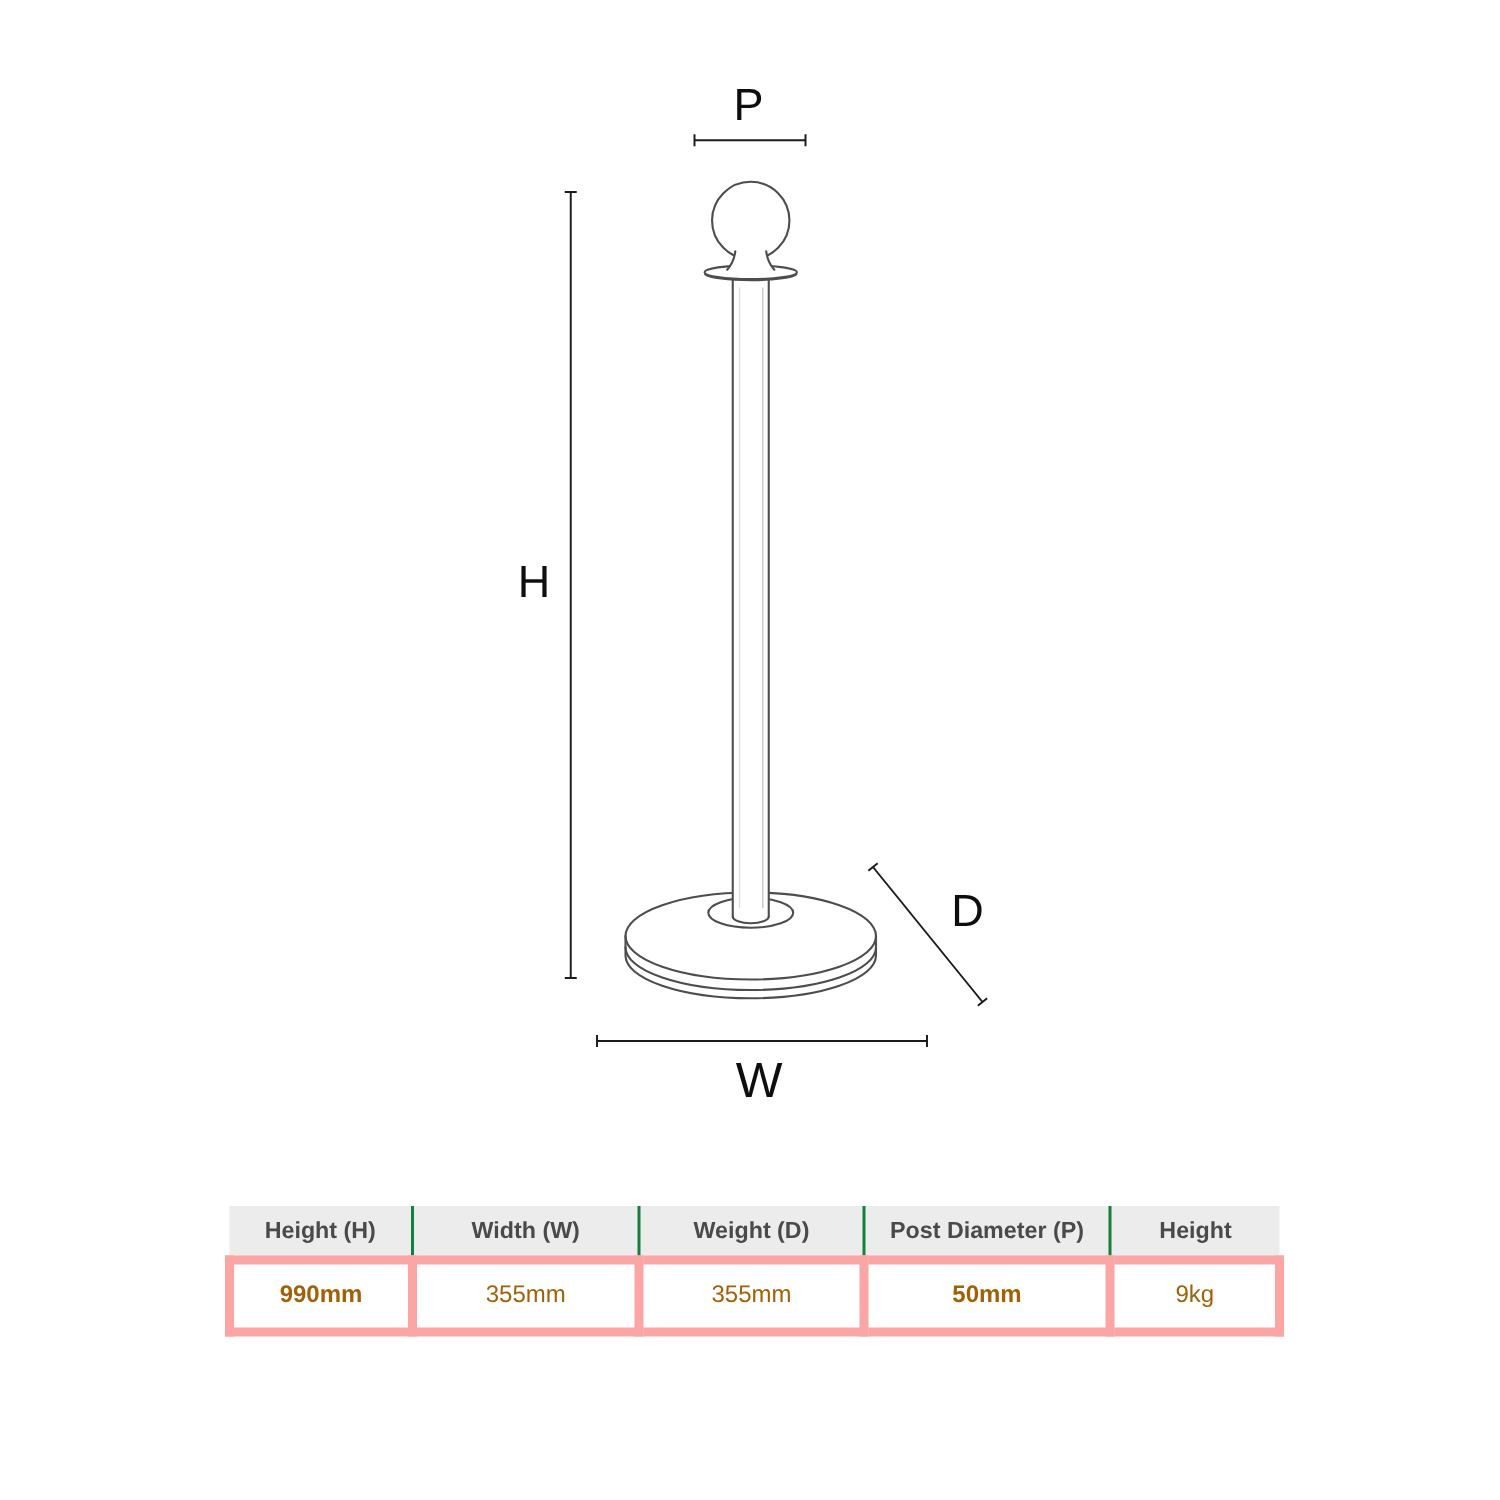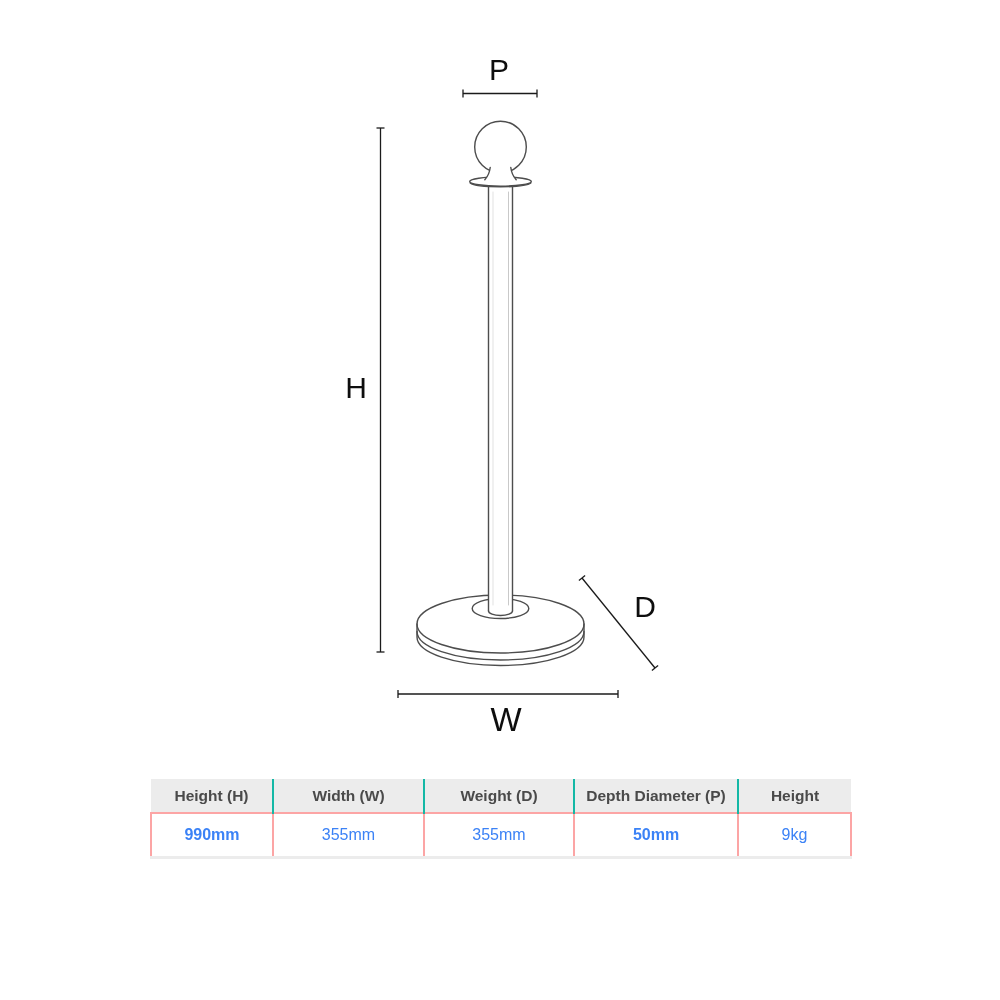--- a/index.html
+++ b/index.html
@@ -41,50 +41,50 @@
     font-family: "Liberation Sans", sans-serif;
     font-size: 30px;
     font-weight: 400;
     fill: #0e0e0e;
   }
   .dim-label-w { font-size: 33px; }
   
   .spec-table-wrap {
     position: absolute;
     left: 150px;
-    top: 779px;
+    top: 804px;
     width: 700px;
   }
   .spec-table-wrap table {
     width: 100%;
     border-collapse: collapse;
     table-layout: fixed;
     border-bottom: 3px solid #ececec;
   }
   .spec-table-wrap th {
     background: #ececec;
     height: 33px;
     font-size: 15.5px;
     font-weight: 700;
     color: #4a4a4a;
     text-align: center;
     vertical-align: middle;
-    border-left: 2px solid #14b8a6;
+    border-left: 2px solid #15803d;
     padding: 0;
   }
   .spec-table-wrap th:first-child { border-left: none; }
   .spec-table-wrap td {
     background: #ffffff;
     height: 42px;
     font-size: 16px;
     font-weight: 400;
-    color: #3b82f6;
+    color: #a16207;
     text-align: center;
     vertical-align: middle;
-    border: 2px solid #fca5a5;
+    border: 6px solid #fca5a5;
     padding: 0;
   }
   .spec-table-wrap td.strong { font-weight: 700; }
 </style>
 </head>
 <body>
 
 <div class="canvas">
 
   <svg class="diagram-svg" width="1000" height="770" viewBox="0 0 1000 770">
@@ -152,21 +152,21 @@
         <col style="width:151px">
         <col style="width:150px">
         <col style="width:164px">
         <col style="width:113px">
       </colgroup>
       <thead>
         <tr>
           <th>Height (H)</th>
           <th>Width (W)</th>
           <th>Weight (D)</th>
-          <th>Depth Diameter (P)</th>
+          <th>Post Diameter (P)</th>
           <th>Height</th>
         </tr>
       </thead>
       <tbody>
         <tr>
           <td class="strong">990mm</td>
           <td>355mm</td>
           <td>355mm</td>
           <td class="strong">50mm</td>
           <td>9kg</td>

